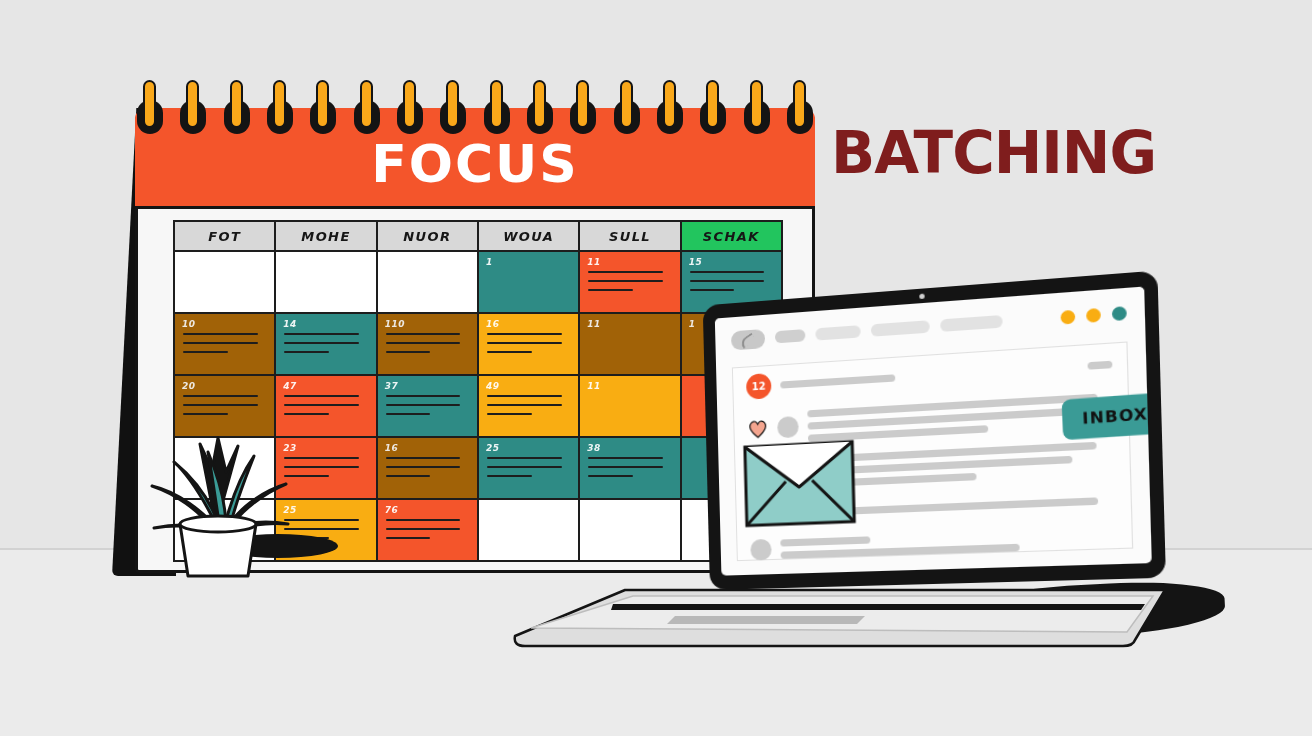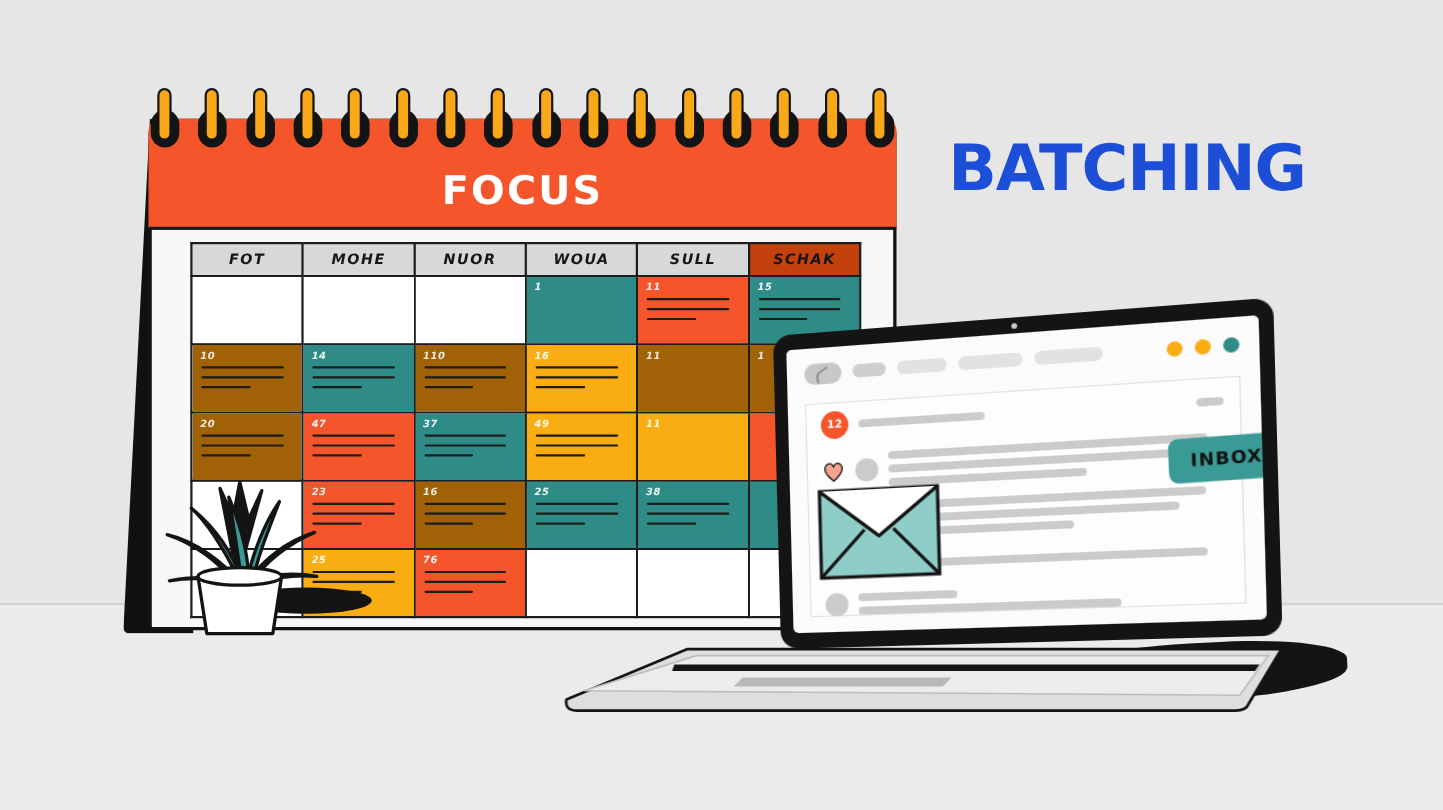--- a/index.html
+++ b/index.html
@@ -31,21 +31,21 @@
     background:#f7f7f7;border:3px solid #141414;border-radius:14px 14px 4px 4px;
     box-sizing:border-box;
   }
   .cal-header{
     position:absolute;left:0;top:0;width:680px;height:98px;
     background:#f4552b;border-radius:11px 11px 0 0;
     border-bottom:3px solid #141414;
     display:flex;align-items:flex-end;justify-content:center;
   }
   .cal-title{
-    color:#ffffff;font-weight:bold;font-size:36px;letter-spacing:2px;
+    color:#ffffff;font-weight:bold;font-size:52px;letter-spacing:2px;
     margin-bottom:12px;font-family:"DejaVu Sans", sans-serif;
   }
 
   
   .rings{position:absolute;left:135px;top:78px;width:680px;height:62px;}
   .ring{position:absolute;top:0;width:26px;height:62px;}
   .ring .hole{
     position:absolute;left:0;top:22px;width:26px;height:34px;
     background:#141414;border-radius:13px;
   }
@@ -59,21 +59,21 @@
   .grid-wrap{position:absolute;left:38px;top:112px;width:610px;height:330px;font-style:italic;}
   .grid-table{
     width:610px;border-collapse:collapse;table-layout:fixed;
     border:2px solid #1d1d1d;
   }
   .grid-table th{
     height:26px;background:#d8d8d8;border:2px solid #1d1d1d;
     font-size:13px;font-weight:bold;letter-spacing:1.4px;color:#161616;
     font-family:"DejaVu Sans", sans-serif;
   }
-  .grid-table th.accent{background:#c2410c;}
+  .grid-table th.accent{background:#22c55e;}
   .grid-table td{
     height:60px;border:2px solid #1d1d1d;vertical-align:top;
     padding:0;position:relative;
   }
   .c-white{background:#ffffff;}
   .c-gray{background:#a16207;}
   .c-teal{background:#2e8b85;}
   .c-orange{background:#f4552b;}
   .c-yellow{background:#f9ad12;}
 
@@ -162,23 +162,23 @@
   }
 
   .envelope{position:absolute;left:25px;top:128px;width:110px;height:82px;z-index:6;}
 
   .lap-base{
     position:absolute;left:0px;top:275px;width:630px;height:62px;
   }
 
   
   .headline{
-    position:absolute;left:862px;top:126px;width:420px;
+    position:absolute;left:831px;top:126px;width:420px;
     font-family:"DejaVu Sans", sans-serif;
-    font-weight:bold;font-size:58px;line-height:.96;color:#1d4ed8;
+    font-weight:bold;font-size:58px;line-height:.96;color:#7f1d1d;
     letter-spacing:-1px;
   }
   .headline span{display:block;}
 </style>
 </head>
 <body>
 
 <div id="stage">
 
   <div class="bg-upper"></div>

